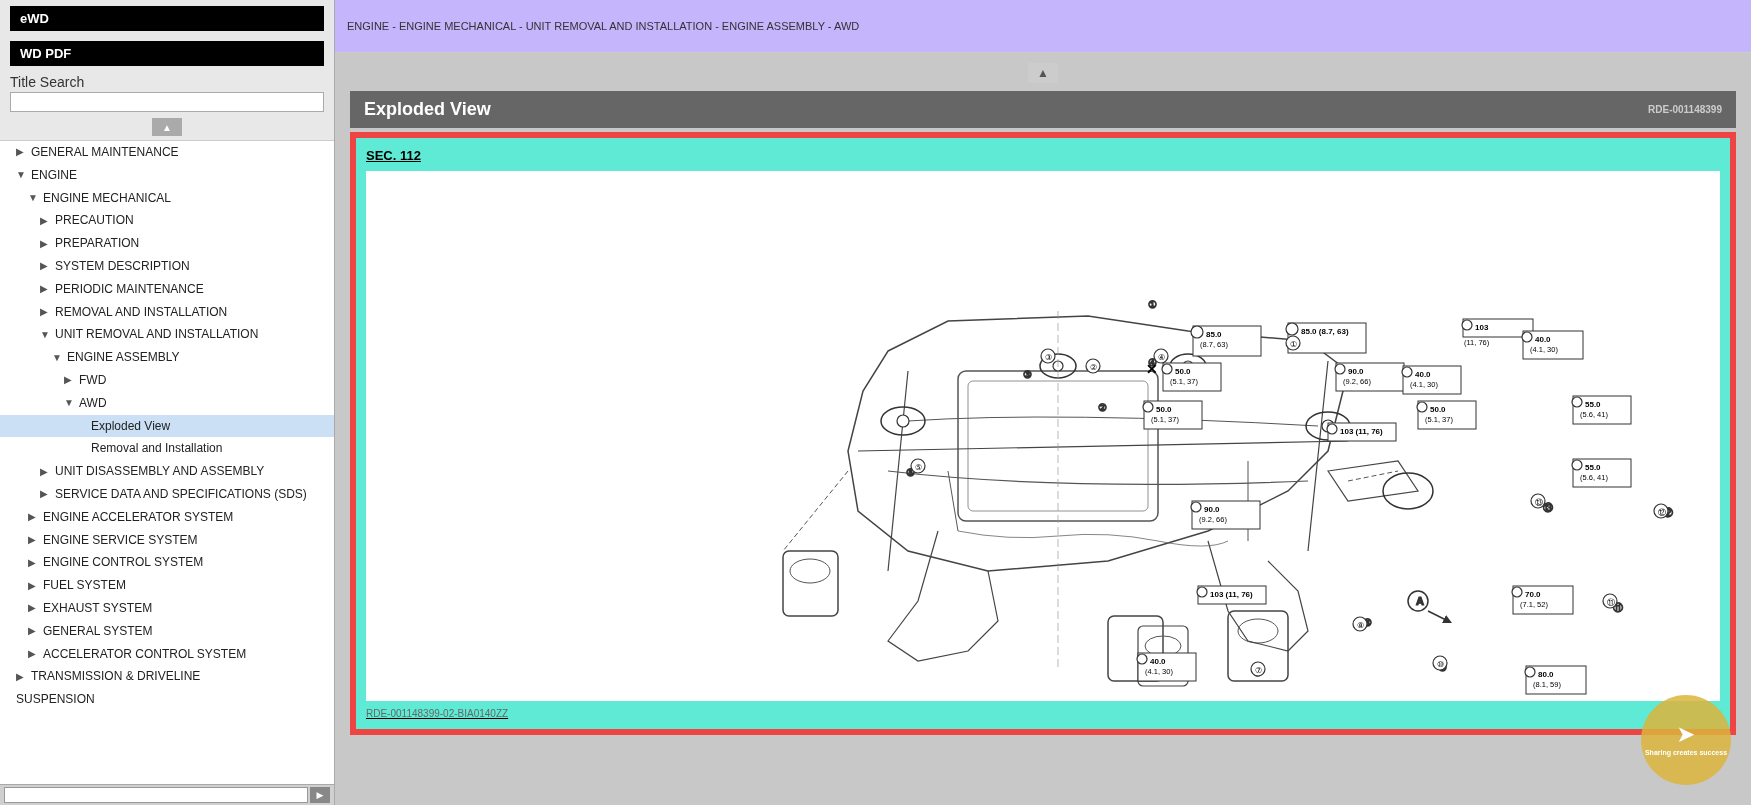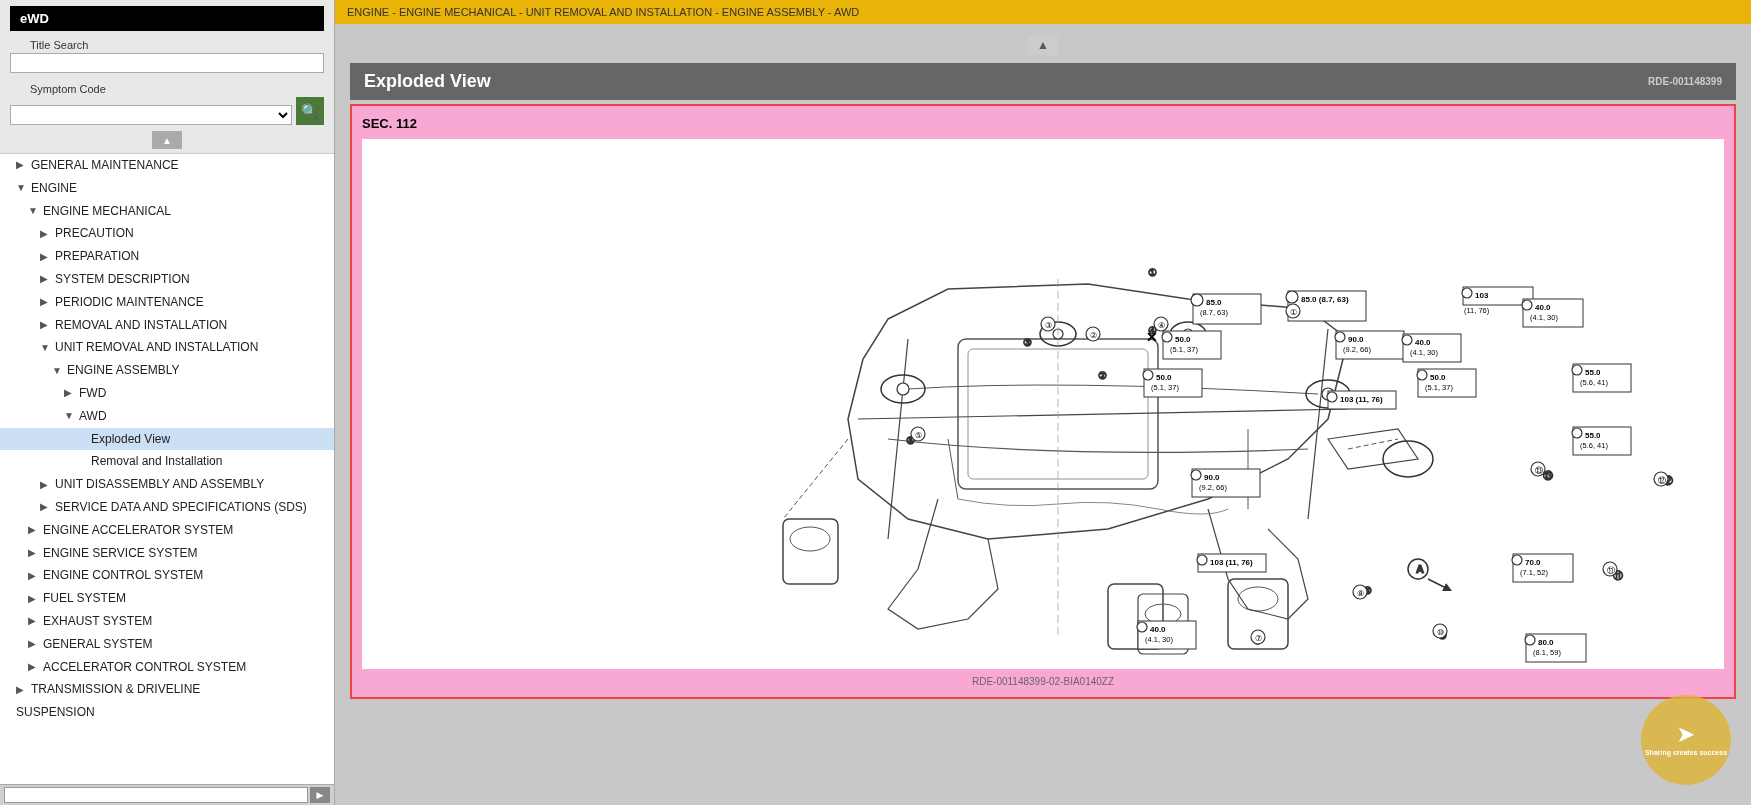--- a/index.html
+++ b/index.html
@@ -28,25 +28,24 @@
       cursor: pointer;
       font-size: 13px;
       text-align: left;
       font-weight: bold;
     }
 
     .sidebar-section {
       padding: 4px 10px 2px 10px;
     }
     .sidebar-section label {
-      font-size: 11px;
+      font-size: 14px;
       color: #333;
       display: block;
       margin-bottom: 2px;
-      margin-left: 20px;
     }
     .sidebar-section input[type="text"] {
       width: 100%;
       border: 1px solid #aaa;
       padding: 3px 4px;
       font-size: 11px;
       background: #fff;
     }
     .sidebar-section select {
       width: 100%;
@@ -141,22 +140,22 @@
     
     #main {
       flex: 1;
       display: flex;
       flex-direction: column;
       background: #c8c8c8;
       overflow: hidden;
     }
 
     .breadcrumb-bar {
-      background: #eab308;
-      padding: 6px 12px;
+      background: #c4b5fd;
+      padding: 20px 12px;
       font-size: 11px;
       color: #333;
       border-bottom: 1px solid #ccc;
     }
 
     .content-scroll {
       flex: 1;
       overflow-y: auto;
       padding: 10px 15px;
     }
@@ -186,41 +185,42 @@
       display: flex;
       justify-content: space-between;
       align-items: center;
     }
     .exploded-view-header .rde-code {
       font-size: 10px;
       color: #ccc;
     }
 
     .diagram-box {
-      background: #f9a8d4;
-      border: 2px solid #ef4444;
+      background: #5eead4;
+      border: 6px solid #ef4444;
       padding: 10px;
       position: relative;
+      text-decoration: underline;
     }
     .sec-label {
       font-size: 13px;
       font-weight: bold;
       margin-bottom: 8px;
     }
 
     
     .diagram-svg-container {
       width: 100%;
       min-height: 530px;
       position: relative;
       overflow: hidden;
     }
 
     .rde-bottom {
-      text-align: center;
+      text-align: left;
       font-size: 10px;
       color: #666;
       margin-top: 4px;
     }
 
     
     .watermark {
       position: fixed;
       bottom: 20px;
       right: 20px;
@@ -266,33 +266,27 @@
       cursor: pointer;
       margin-left: 2px;
     }
   </style>
 </head>
 <body>
 
 <div id="sidebar">
 
   <button class="sidebar-btn">eWD</button>
+  <button class="sidebar-btn">WD PDF</button>
 
   <div class="sidebar-section">
     <label>Title Search</label>
     <input type="text" style="">
   </div>
 
-  <div class="sidebar-section" style="margin-top:4px;">
-    <label>Symptom Code</label>
-    <div class="search-row">
-      <select></select>
-      <button class="search-btn">🔍</button>
-    </div>
-  </div>
 
 
   <div class="collapse-arrow-container">
     <button class="collapse-arrow">▲</button>
   </div>
 
   <div class="tree-container" id="tree-container">
   <div class="tree-item tree-indent-1">
         <span class="arrow">▶</span>
         <span>GENERAL MAINTENANCE</span>

